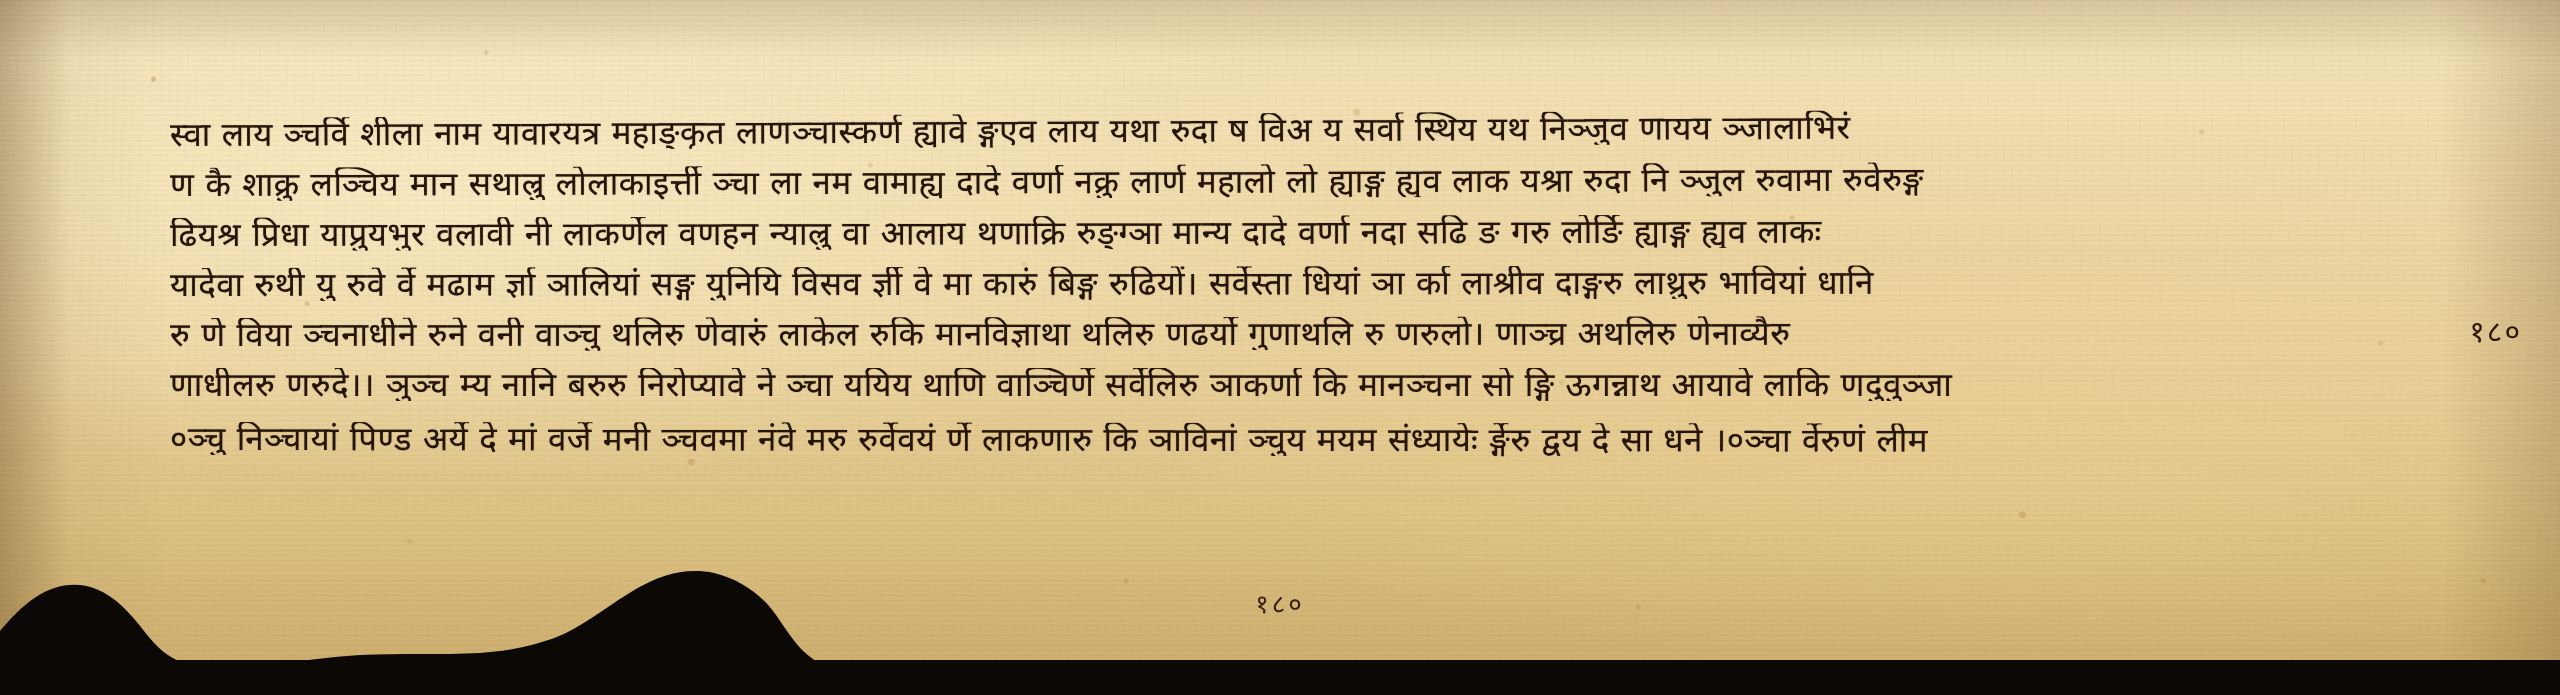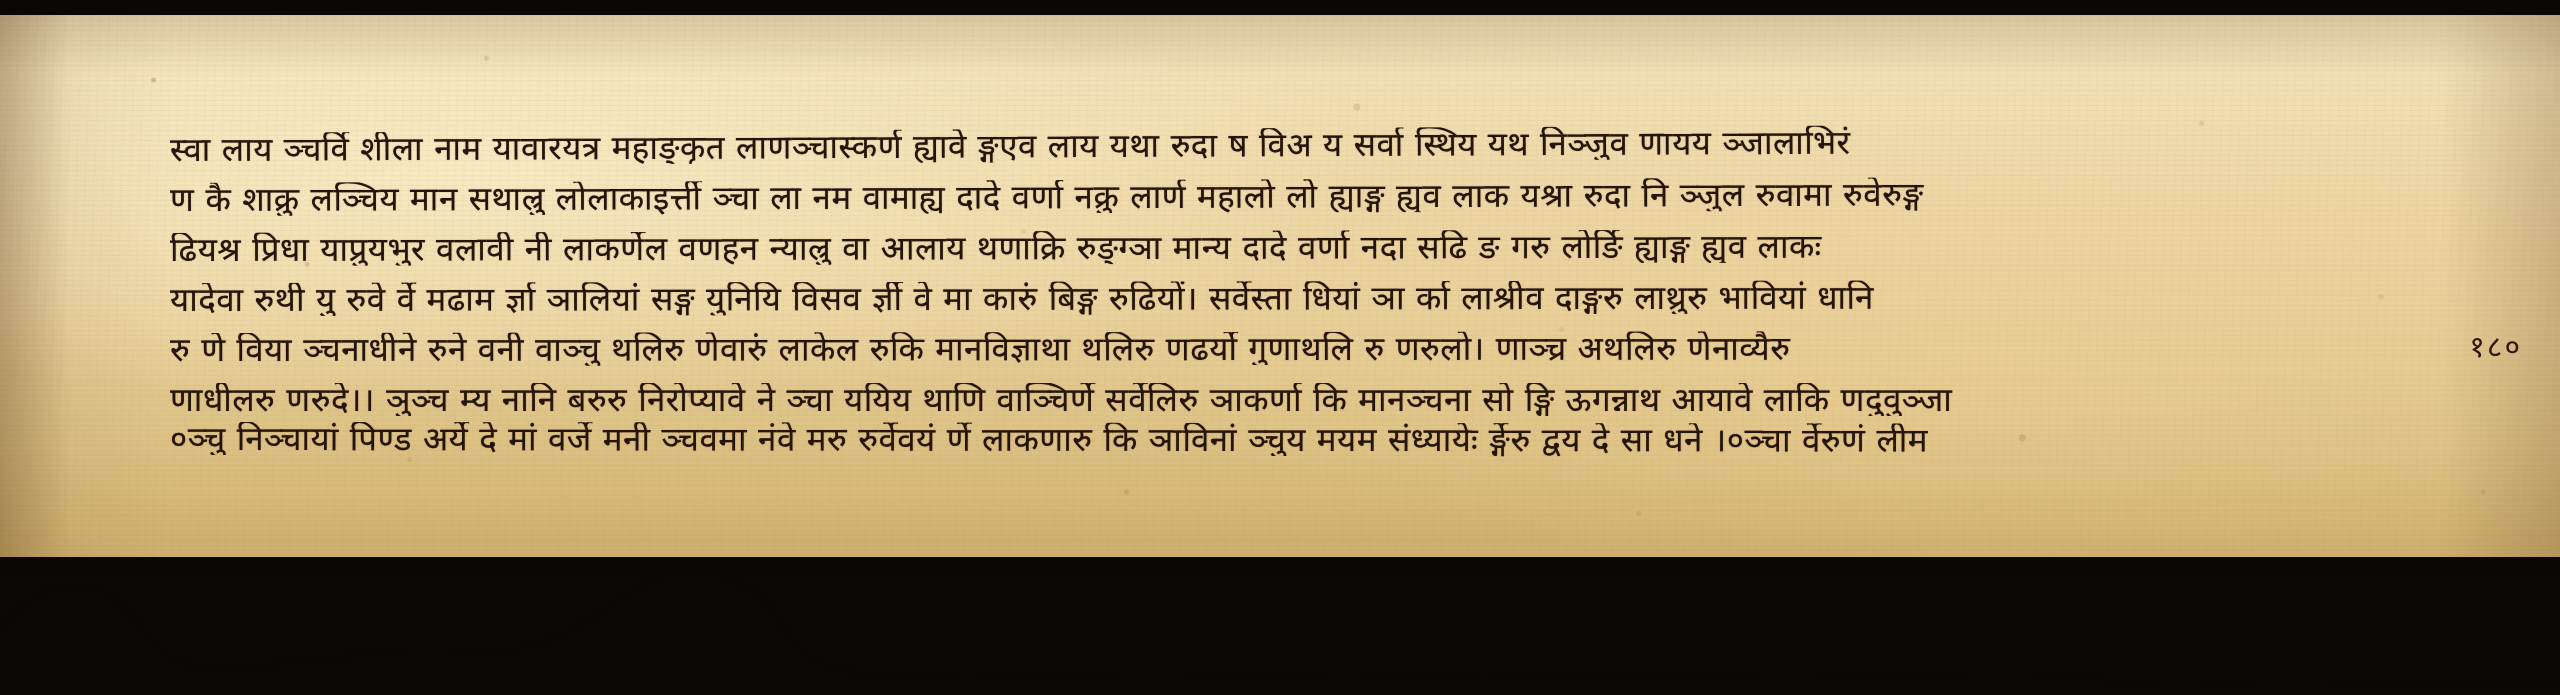--- a/index.html
+++ b/index.html
@@ -16,23 +16,23 @@
   .manuscript-viewer {
     position: relative;
     width: 2560px;
     height: 695px;
     background: #0a0705;
   }
   
   .folio {
     position: absolute;
     left: 0px;
-    top: 15px;
-    width: 2560px;
-    height: 542px;
+    top: 0px;
+    width: 2560px;
+    height: 660px;
     background:
       radial-gradient(ellipse 60% 70% at 18% 30%, rgba(255,246,214,0.55), rgba(255,246,214,0) 60%),
       radial-gradient(ellipse 50% 60% at 78% 65%, rgba(238,208,150,0.45), rgba(238,208,150,0) 65%),
       linear-gradient(180deg, #f3e3bb 0%, #eed9a9 28%, #e8d09a 55%, #dcc083 80%, #cdae6e 100%);
     overflow: hidden;
   }
   
   .fibres {
     position: absolute;
     inset: 0;
@@ -121,21 +121,21 @@
     white-space: nowrap;
     overflow: hidden;
     text-shadow: 0 0 1px rgba(40,20,8,0.55);
     transform-origin: left center;
   }
   .ms-line.l1 { margin-bottom: 17px; transform: rotate(-0.25deg); }
   .ms-line.l2 { margin-bottom: 17px; transform: rotate(-0.18deg); }
   .ms-line.l3 { margin-bottom: 17px; transform: rotate(-0.12deg); }
   .ms-line.l4 { margin-bottom: 17px; transform: rotate(-0.08deg); }
   .ms-line.l5 { margin-bottom: 17px; transform: rotate(-0.05deg); }
-  .ms-line.l6 { margin-bottom: 6px; transform: rotate(0deg); }
+  .ms-line.l6 { margin-bottom: 21px; transform: rotate(0deg); }
   .ms-line.l7 { margin-bottom: 0px;  transform: rotate(0.05deg); }
 
   
   .folio-number-right {
     position: absolute;
     right: 38px;
     top: 310px;
     color: #2b180b;
     font-family: "DejaVu Sans", sans-serif;
     font-size: 30px;

